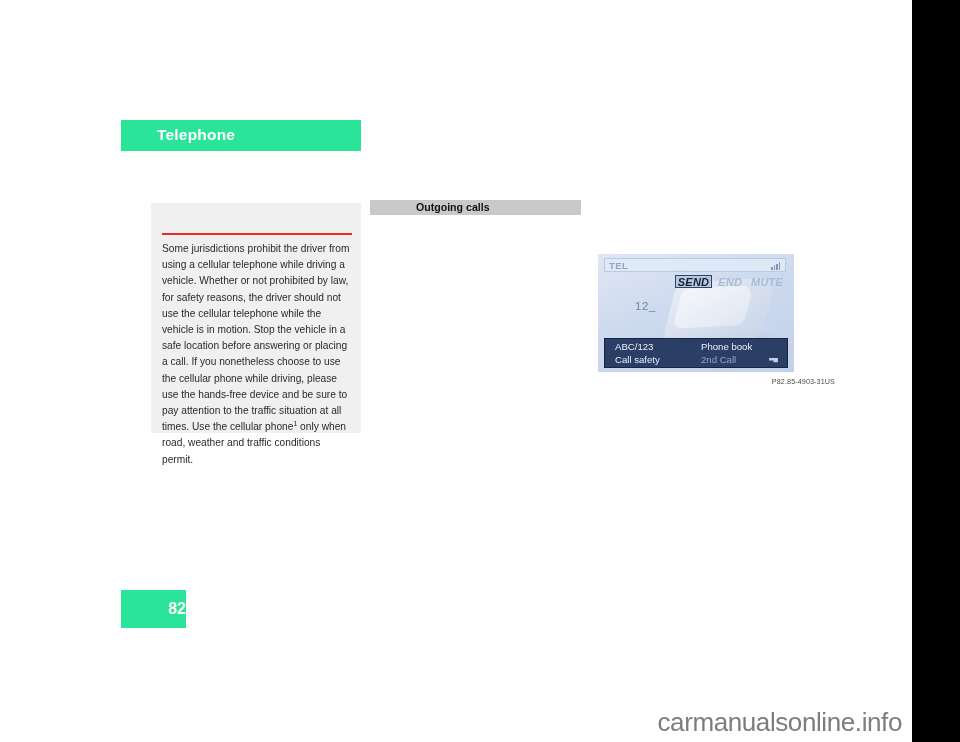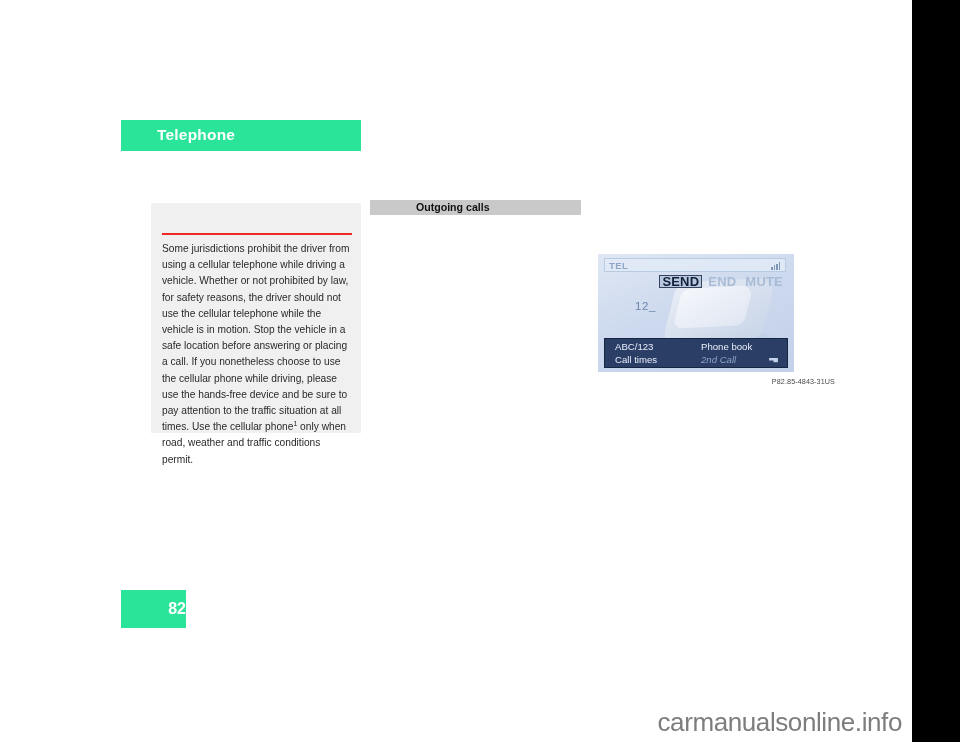--- a/index.html
+++ b/index.html
@@ -209,25 +209,26 @@
 
   .call-keys {
     position: absolute;
     right: 8px;
     top: 21px;
     display: flex;
     gap: 3px;
     align-items: center;
   }
   .key {
-    font-size: 13px;
+    font-size: 11px;
     font-weight: bold;
     letter-spacing: 0.2px;
     padding: 0.5px 2px;
     line-height: 10px;
+    font-style: italic;
   }
   .key-send {
     color: #12213a;
     background: #b9c7dd;
     border: 1px solid #32445f;
   }
   .key-off {
     color: #a9bcd6;
     border: 1px solid transparent;
   }
@@ -253,21 +254,21 @@
   }
   .menu-cell {
     position: absolute;
     font-size: 9.6px;
     color: #e8eefb;
     white-space: nowrap;
   }
   .menu-abc   { left: 10px;  top: 2px; }
   .menu-lists { left: 10px;  top: 15px; }
   .menu-pb    { left: 96px;  top: 2px; }
-  .menu-2nd   { left: 96px;  top: 15px; color: #8fa4c6; font-style: italic; }
+  .menu-2nd   { left: 96px;  top: 15px; color: #8fa4c6; }
   .handset-icon {
     position: absolute;
     right: 8px;
     top: 18px;
     width: 11px;
     height: 7px;
   }
 
   .figure-caption {
     position: absolute;
@@ -348,30 +349,30 @@
       <div class="call-keys">
         <span class="key key-send">SEND</span>
         <span class="key key-off">END</span>
         <span class="key key-off">MUTE</span>
       </div>
 
       <div class="dialed-number">12_</div>
 
       <div class="menu-bar">
         <div class="menu-cell menu-abc">ABC/123</div>
-        <div class="menu-cell menu-lists">Call times</div>
+        <div class="menu-cell menu-lists">Call safety</div>
         <div class="menu-cell menu-pb">Phone book</div>
         <div class="menu-cell menu-2nd">2nd Call</div>
         <svg class="handset-icon" viewBox="0 0 12 8">
           <path d="M1 1 H11 V6 H6 V4 H1 Z" fill="#c6d3ea"></path>
         </svg>
       </div>
 
     </div>
-    <div class="figure-caption">P82.85-4843-31US</div>
+    <div class="figure-caption">P82.85-4903-31US</div>
   </div>
 
   <div class="page-number-box">
     <div class="page-number">82</div>
   </div>
 
   <div class="watermark">carmanualsonline.info</div>
 
 </div>
 

